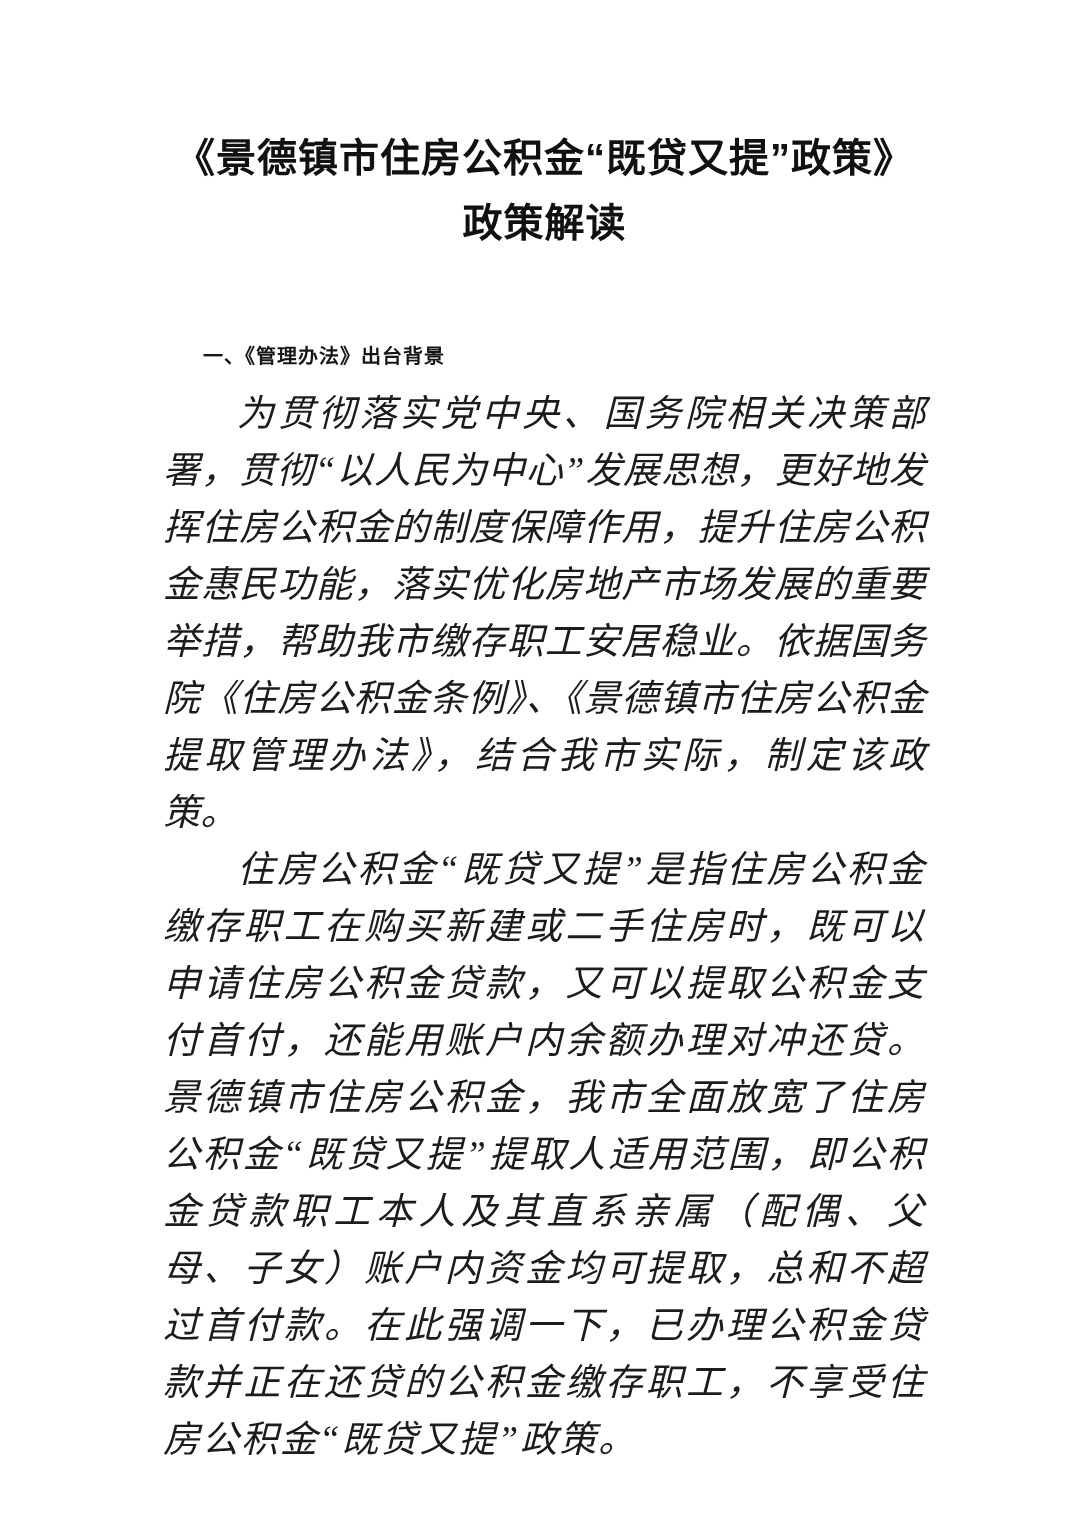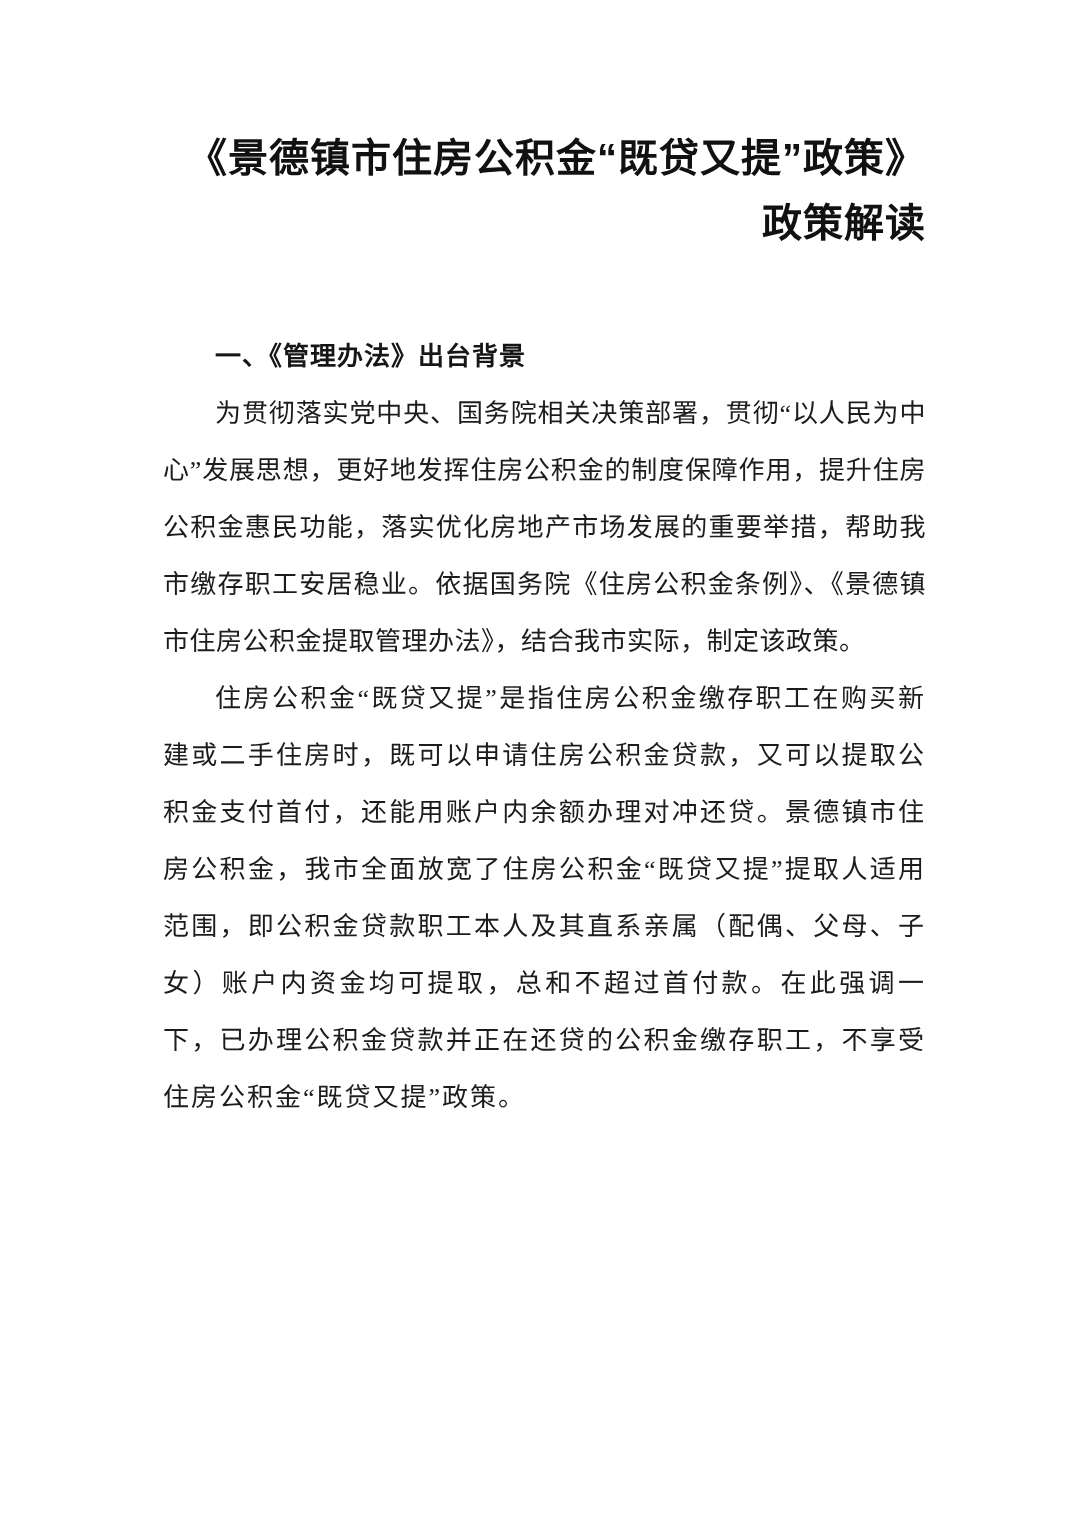--- a/index.html
+++ b/index.html
@@ -26,47 +26,47 @@
     font-family: "Liberation Sans", "DejaVu Sans", sans-serif;
     font-weight: 700;
     font-size: 40px;
     line-height: 65px;
     text-align: center;
     color: #111111;
     letter-spacing: 1px;
   }
   .title-line {
     display: block;
-    text-align: right;
   }
   .section-heading {
     margin: 0;
     font-family: "Liberation Serif", "DejaVu Serif", serif;
     font-weight: 700;
-    font-size: 26px;
+    font-size: 20px;
     line-height: 57px;
     text-indent: 2em;
     color: #161616;
     letter-spacing: 1px;
   }
   .heading-first {
     margin-top: 72px;
   }
   .heading-later {
     margin-top: 18px;
   }
   .body-para {
     margin: 0;
     font-family: "Liberation Serif", "DejaVu Serif", serif;
-    font-size: 26px;
+    font-size: 37px;
     line-height: 57px;
     text-align: justify;
     text-indent: 2em;
     color: #1c1c1c;
     letter-spacing: 0.5px;
+    font-style: italic;
   }
   .para-wide {
     letter-spacing: 2px;
   }
 </style>
 </head>
 <body>
 
 <div class="page">
   <div class="content">

